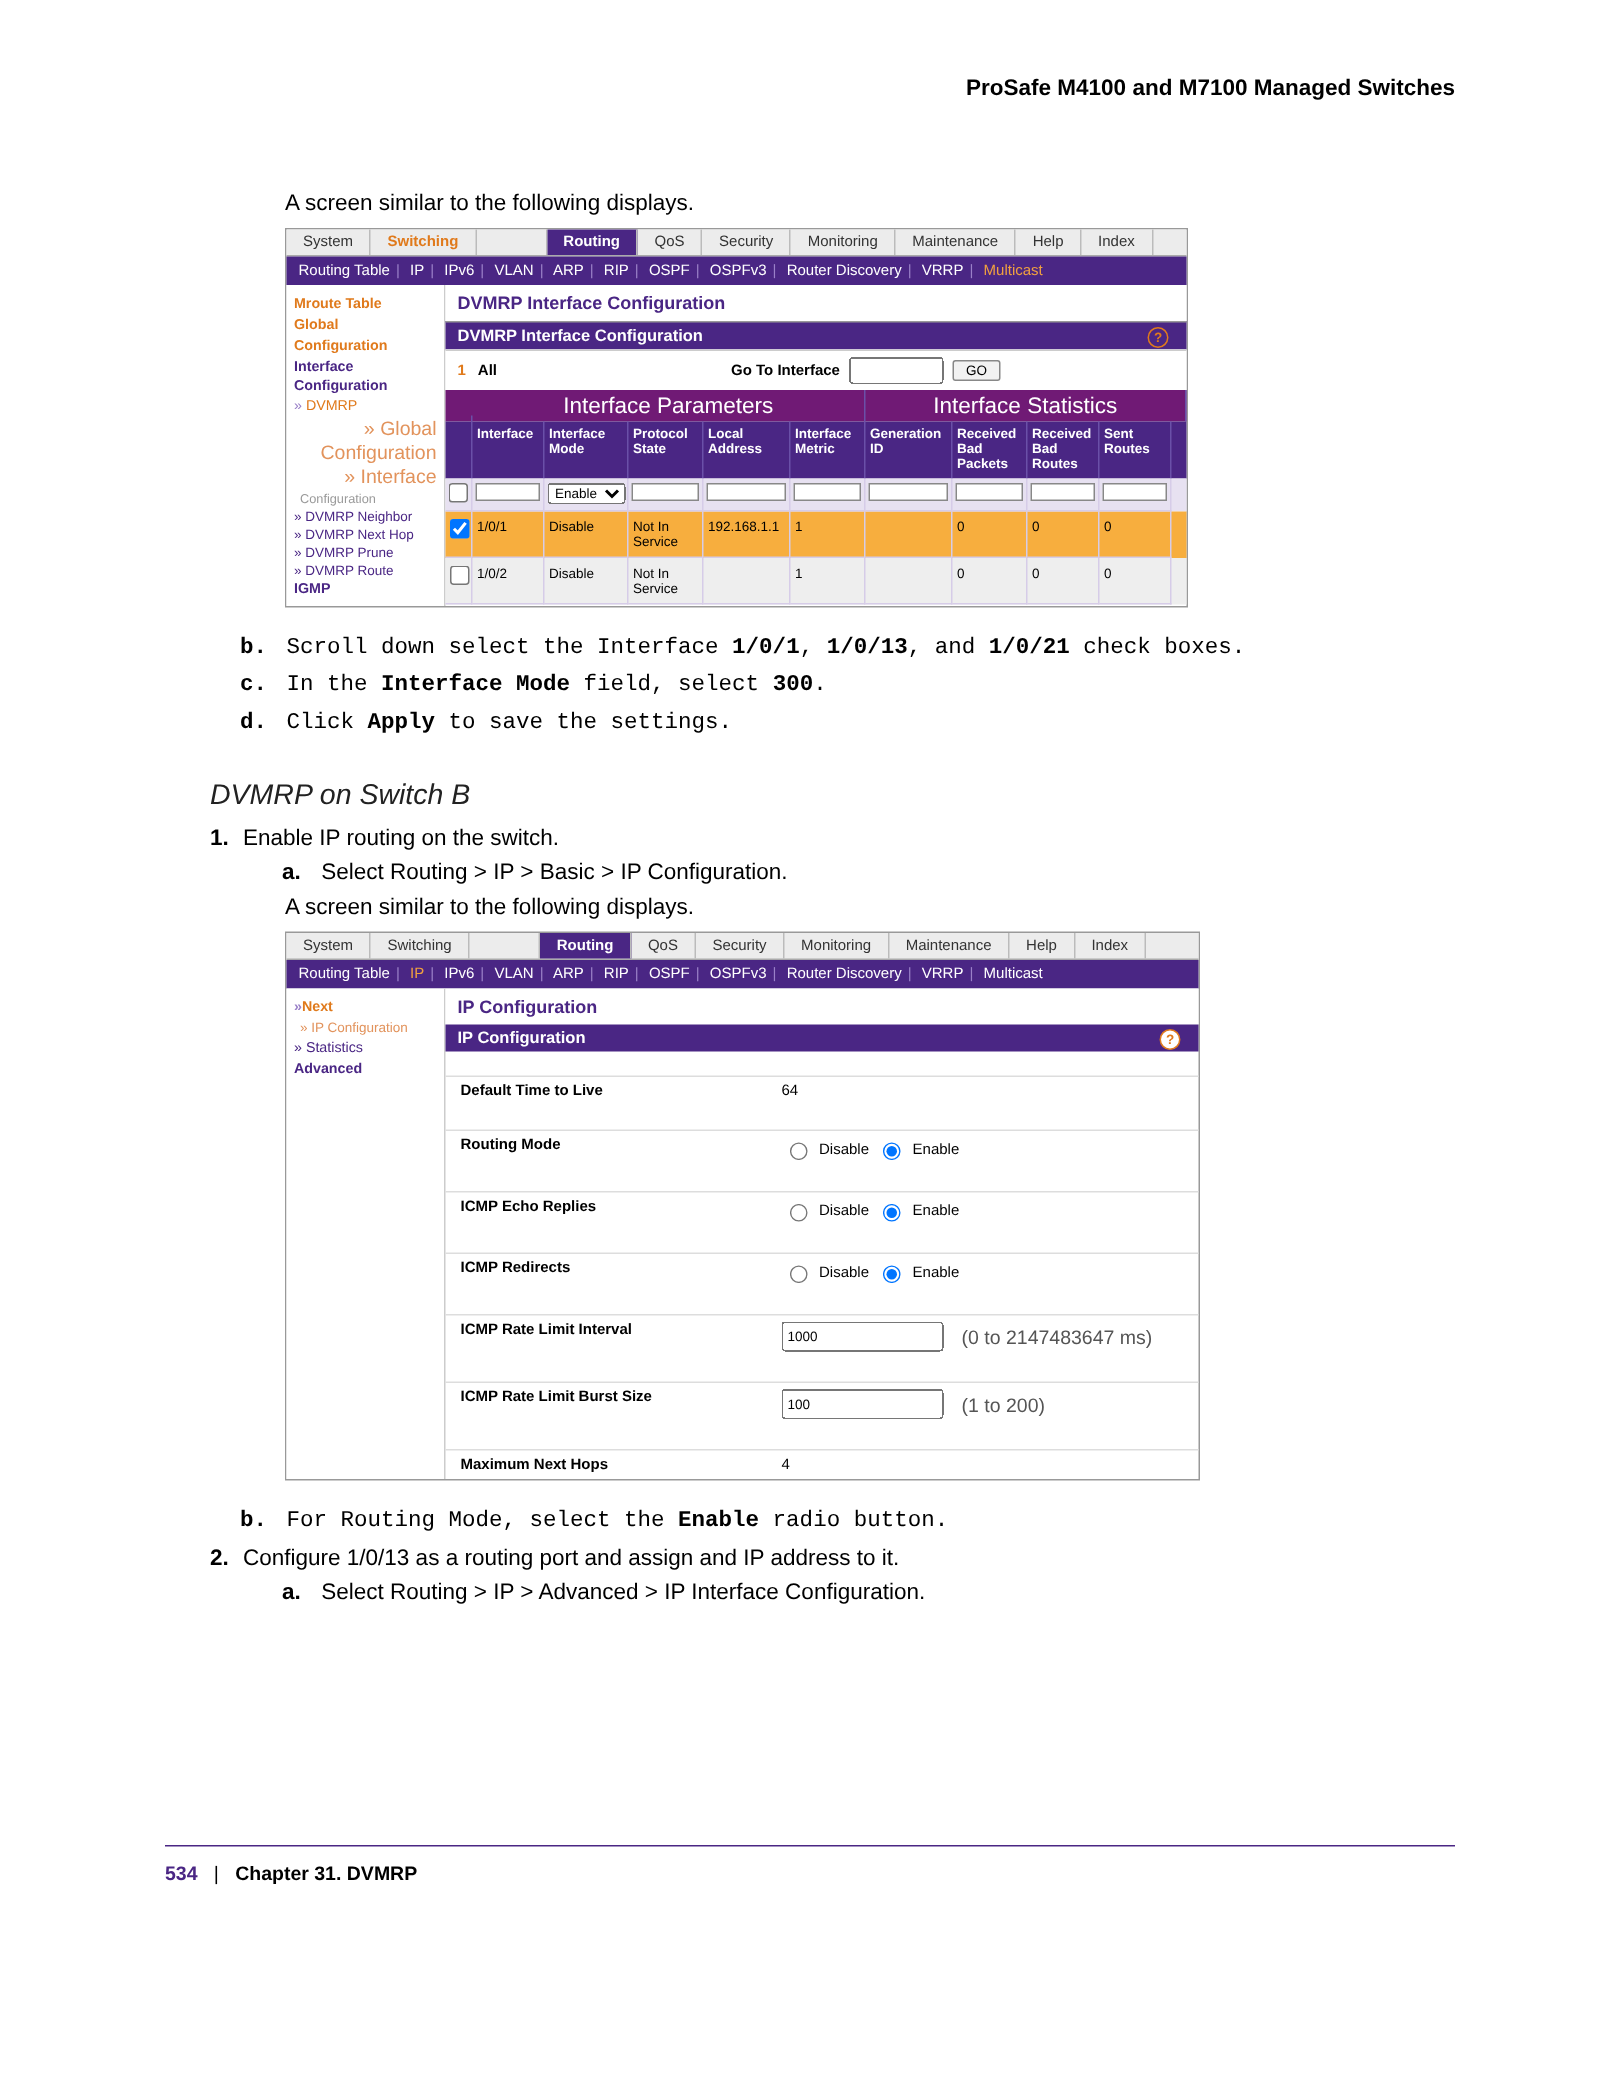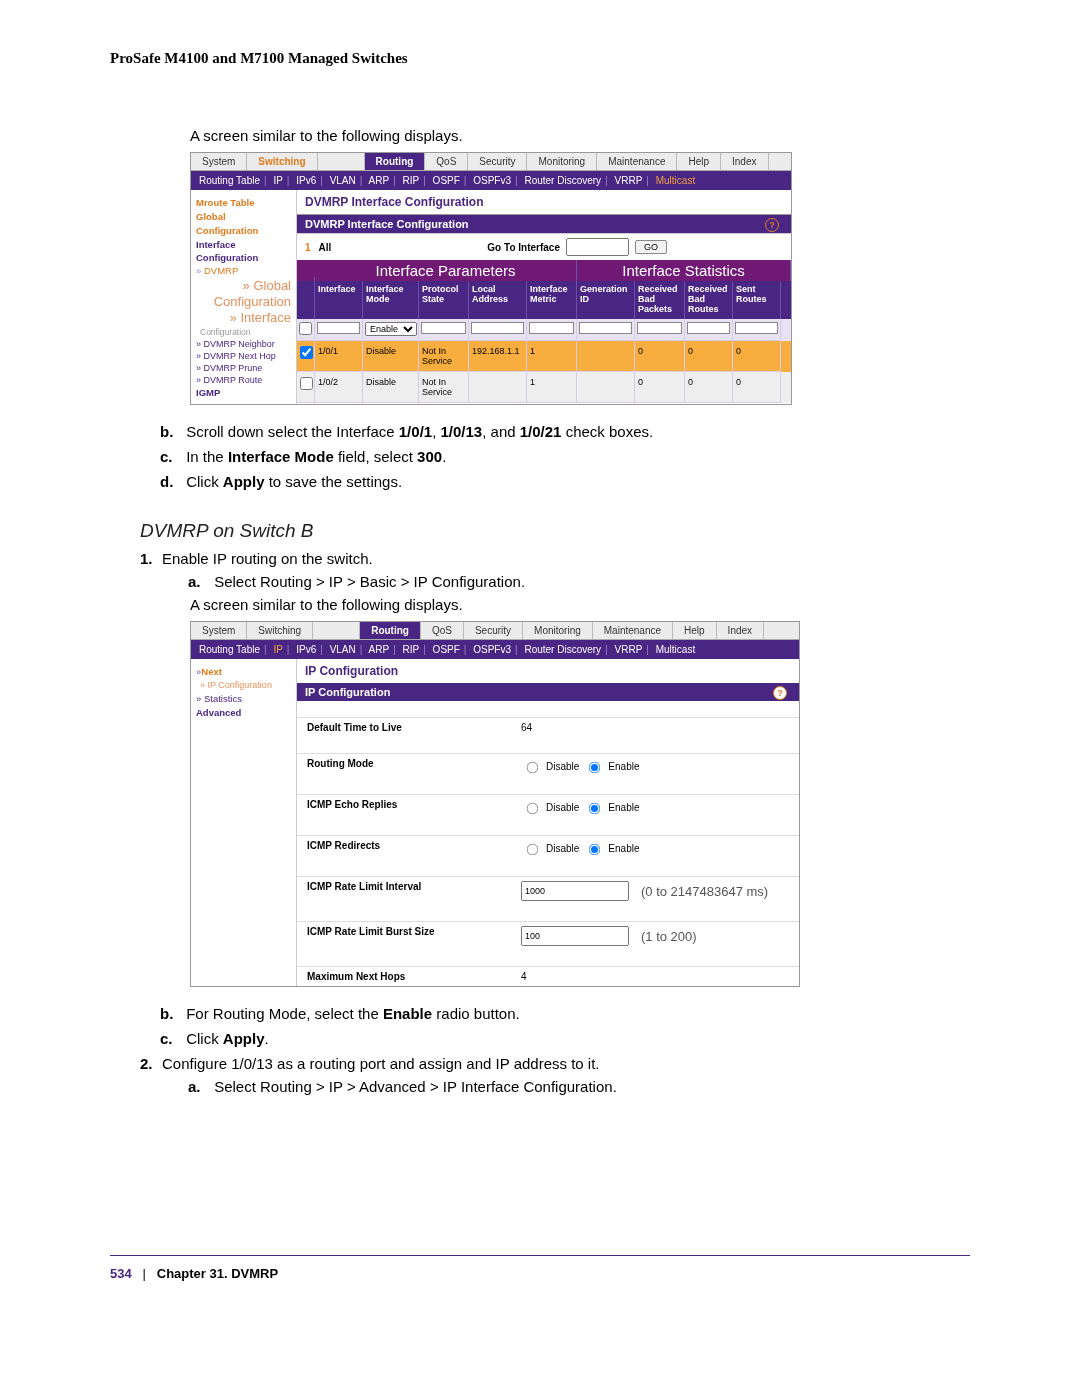--- a/index.html
+++ b/index.html
@@ -10,28 +10,28 @@
     background: #fff;
   }
   .page {
     width: 1080px;
     margin: 0 auto;
     padding: 50px 110px 40px 110px;
     box-sizing: border-box;
     position: relative;
   }
   .header-right {
+    text-align: right;
     font-weight: bold;
     font-size: 15px;
     margin-bottom: 60px;
-    font-family: Liberation Serif, serif;
   }
   .body-text { margin: 6px 0 6px 80px; }
   .letter-list { margin-left: 50px; }
-  .letter-item { margin: 8px 0; }
+  .letter-item { margin: 8px 0; font-family: Liberation Mono, monospace; }
   .letter-item .ltr { font-weight: bold; display: inline-block; width: 22px; }
   .letter-item .bold { font-weight: bold; }
   .num-list { margin-left: 30px; }
   .num-item { margin: 6px 0; }
   .num-item .num { font-weight: bold; display: inline-block; width: 22px; }
   .sub-letter { margin: 6px 0 6px 48px; }
   .sub-letter .ltr { font-weight: bold; display: inline-block; width: 22px; }
   .section-head {
     font-style: italic;
     font-size: 19px;
@@ -438,24 +438,20 @@
         </div>
       </div>
     </div>
   </div>
 
   <div class="letter-list">
     <div class="letter-item">
       <span class="ltr">b.</span>
       <span>For Routing Mode, select the </span><span class="bold">Enable</span><span> radio button.</span>
     </div>
-    <div class="letter-item">
-      <span class="ltr">c.</span>
-      <span>Click </span><span class="bold">Apply</span><span>.</span>
-    </div>
   </div>
 
   <div class="num-list">
     <div class="num-item">
       <span class="num">2.</span><span>Configure 1/0/13 as a routing port and assign and IP address to it.</span>
     </div>
     <div class="sub-letter">
       <span class="ltr">a.</span>
       <span>Select </span><span class="bold">Routing &gt; IP &gt; Advanced &gt; IP Interface Configuration</span><span>.</span>
     </div>

